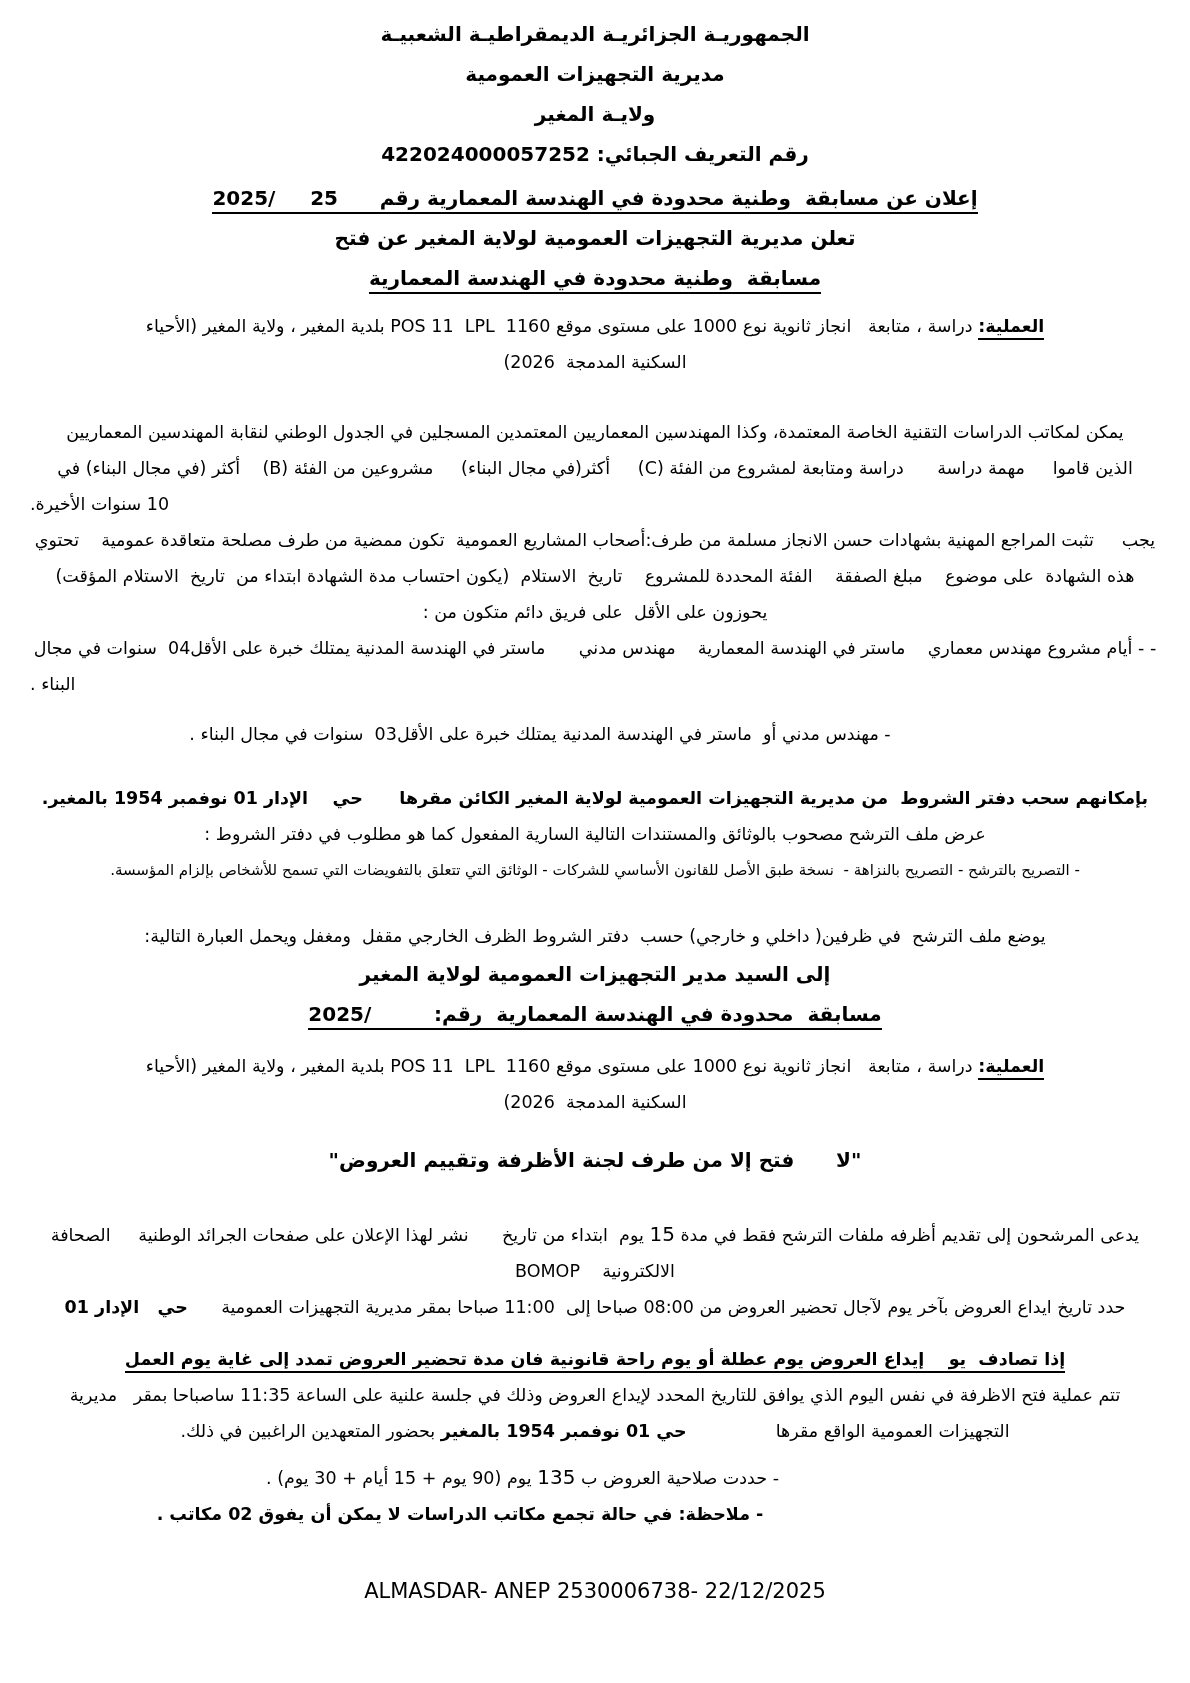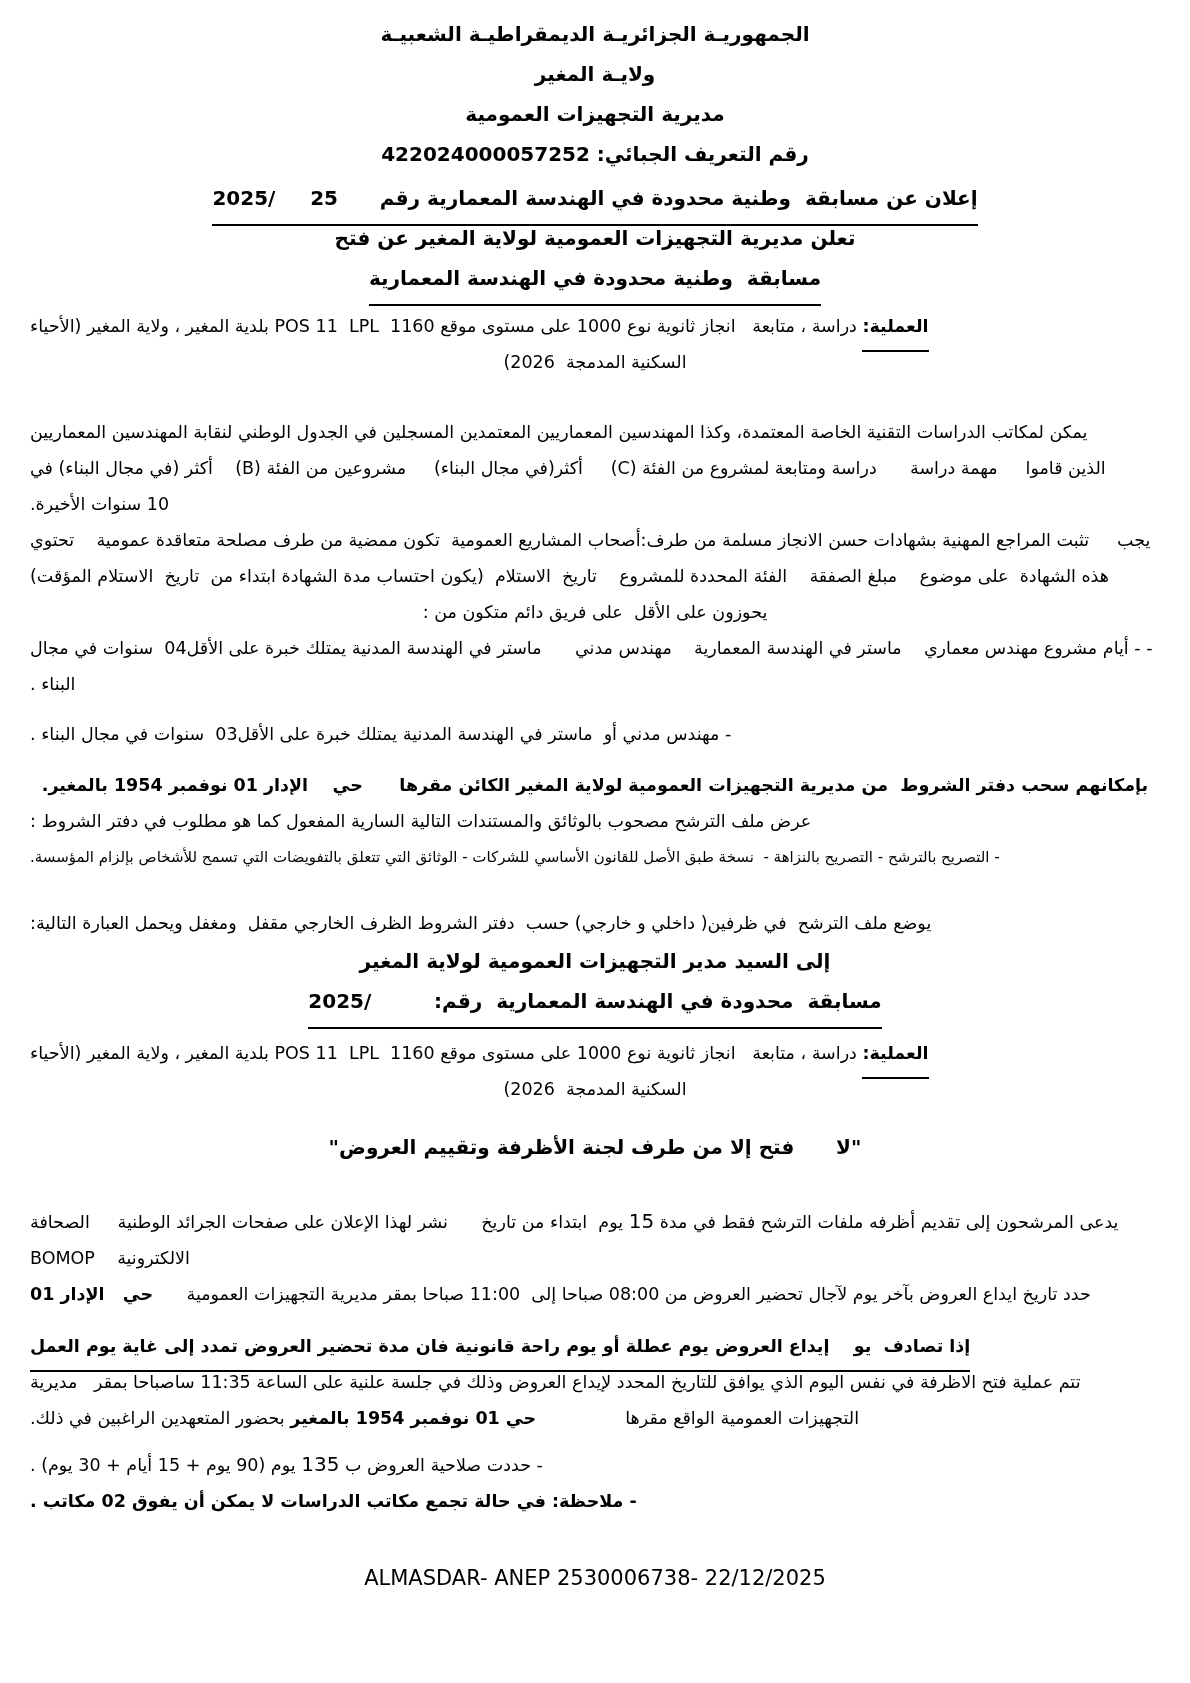--- a/index.html
+++ b/index.html
@@ -7,34 +7,34 @@
     width:1190px;height:1683px;box-sizing:border-box;
     background:#ffffff;color:#000000;
     padding:14px 30px 0 30px;
     direction:rtl;
     font-family:"DejaVu Sans",sans-serif;
     overflow:hidden;
     border-radius:13px;
   }
   p{margin:0;white-space:pre-wrap;}
   .c{text-align:center}
-  .r{text-align:left}
+  .r{text-align:center}
   .l{text-align:left}
   .bd{font-weight:700}
-  .ul{border-bottom:2px solid #000;padding-bottom:14px}
+  .ul{border-bottom:2px solid #000;padding-bottom:2px}
   .h{font-weight:700;font-size:20px;line-height:40px;text-align:center}
   .t{font-weight:700;font-size:20px;line-height:40px;text-align:center}
   .b{font-size:17.5px;line-height:36px}
   .sm{font-size:15px}
   .num{font-weight:400;font-size:20px}
   .g-title{margin-top:4px}
   .g-op{margin-top:10px}
   .g-cond{margin-top:34px}
   .g-team2{margin-top:14px}
-  .g-with{margin-top:15px}
+  .g-with{margin-top:28px}
   .g-env{margin-top:30px}
   .g-op2{margin-top:14px}
   .g-noopen{margin-top:20px}
   .g-invite{margin-top:36px}
   .g-holiday{margin-top:16px}
   .g-valid{margin-top:10px}
   .ind-team2{padding-right:110px}
   .ind-valid{padding-right:145px}
   .ind-note{padding-right:270px}
   .footer{
@@ -43,22 +43,22 @@
     font-size:21px;line-height:30px;margin-top:44px;
   }
 </style>
 </head>
 <body>
 
 <div class="page">
 
   <header>
     <p class="h">الجمهوريـة الجزائريـة الديمقراطيـة الشعبيـة</p>
+    <p class="h">مديرية التجهيزات العمومية</p>
     <p class="h">ولايـة المغير</p>
-    <p class="h">مديرية التجهيزات العمومية</p>
     <p class="h">رقم التعريف الجبائي: 422024000057252</p>
   </header>
 
   <p class="t g-title"><span class="ul">إعلان عن مسابقة  وطنية محدودة في الهندسة المعمارية رقم      25     /2025</span></p>
   <p class="t">تعلن مديرية التجهيزات العمومية لولاية المغير عن فتح</p>
   <p class="t"><span class="ul">مسابقة  وطنية محدودة في الهندسة المعمارية</span></p>
 
   <p class="b r g-op"><span class="bd ul">العملية:</span><span> دراسة ، متابعة   انجاز ثانوية نوع 1000 على مستوى موقع POS 11  LPL  1160 بلدية المغير ، ولاية المغير (الأحياء</span></p>
   <p class="b c">السكنية المدمجة  2026)</p>
 

